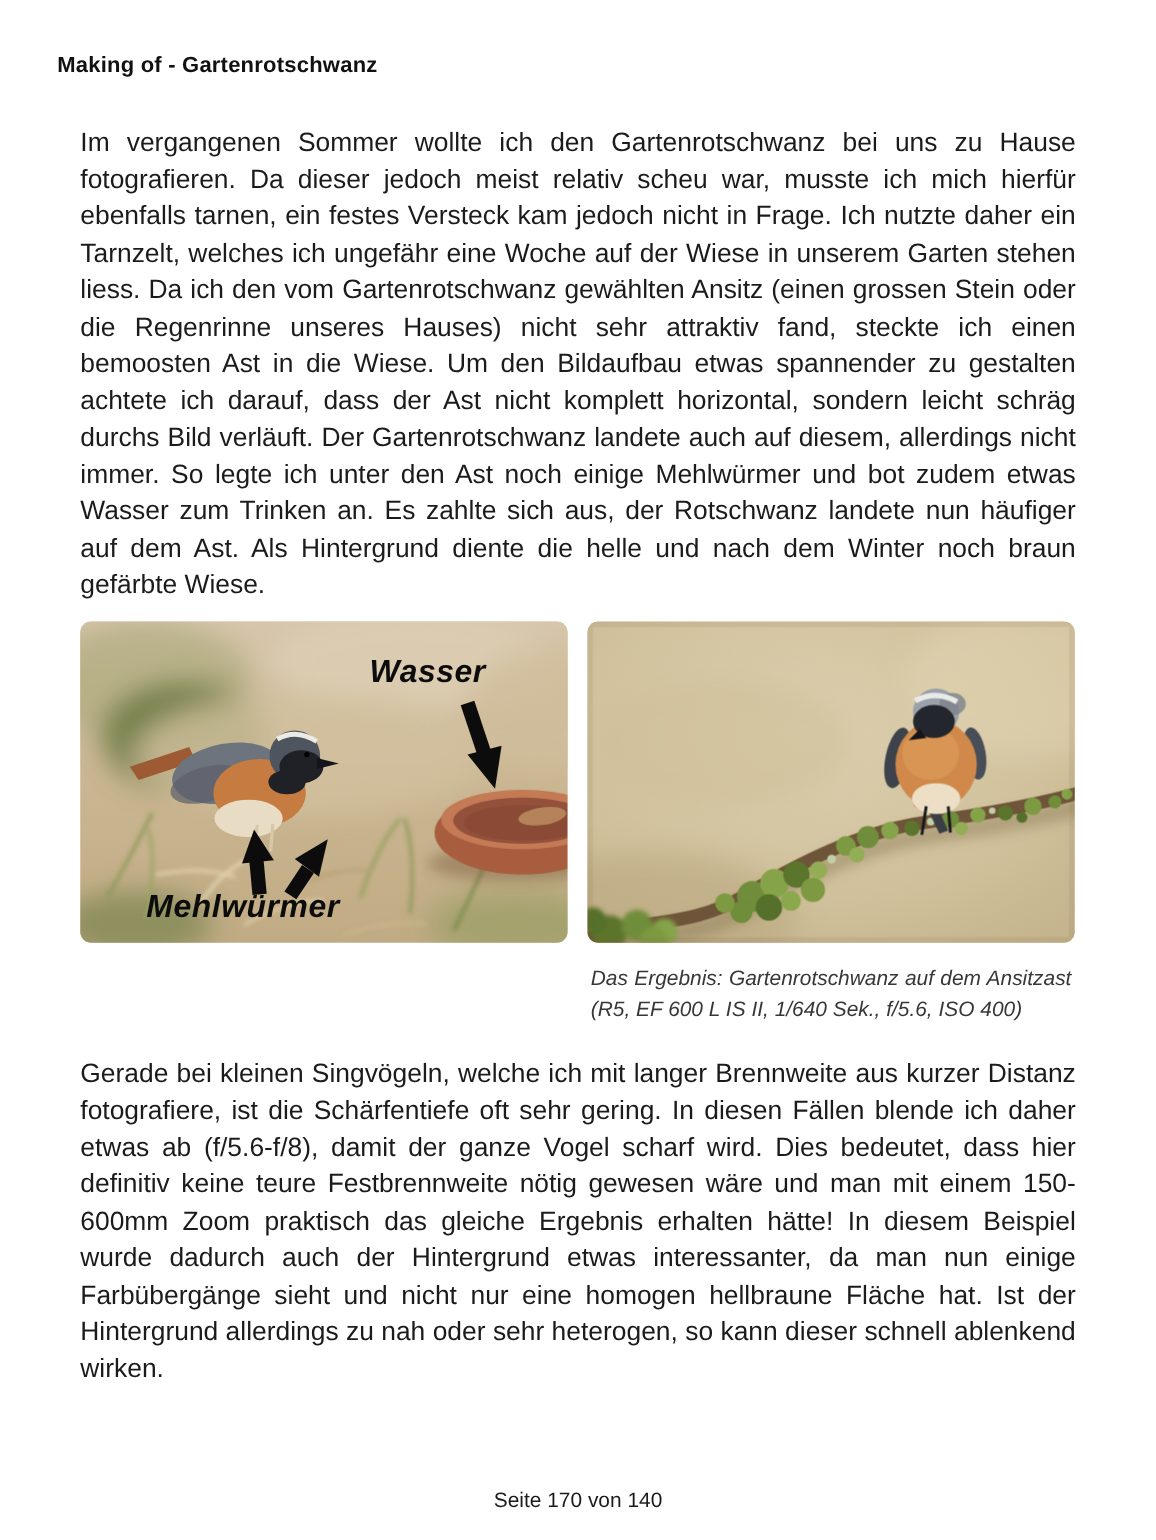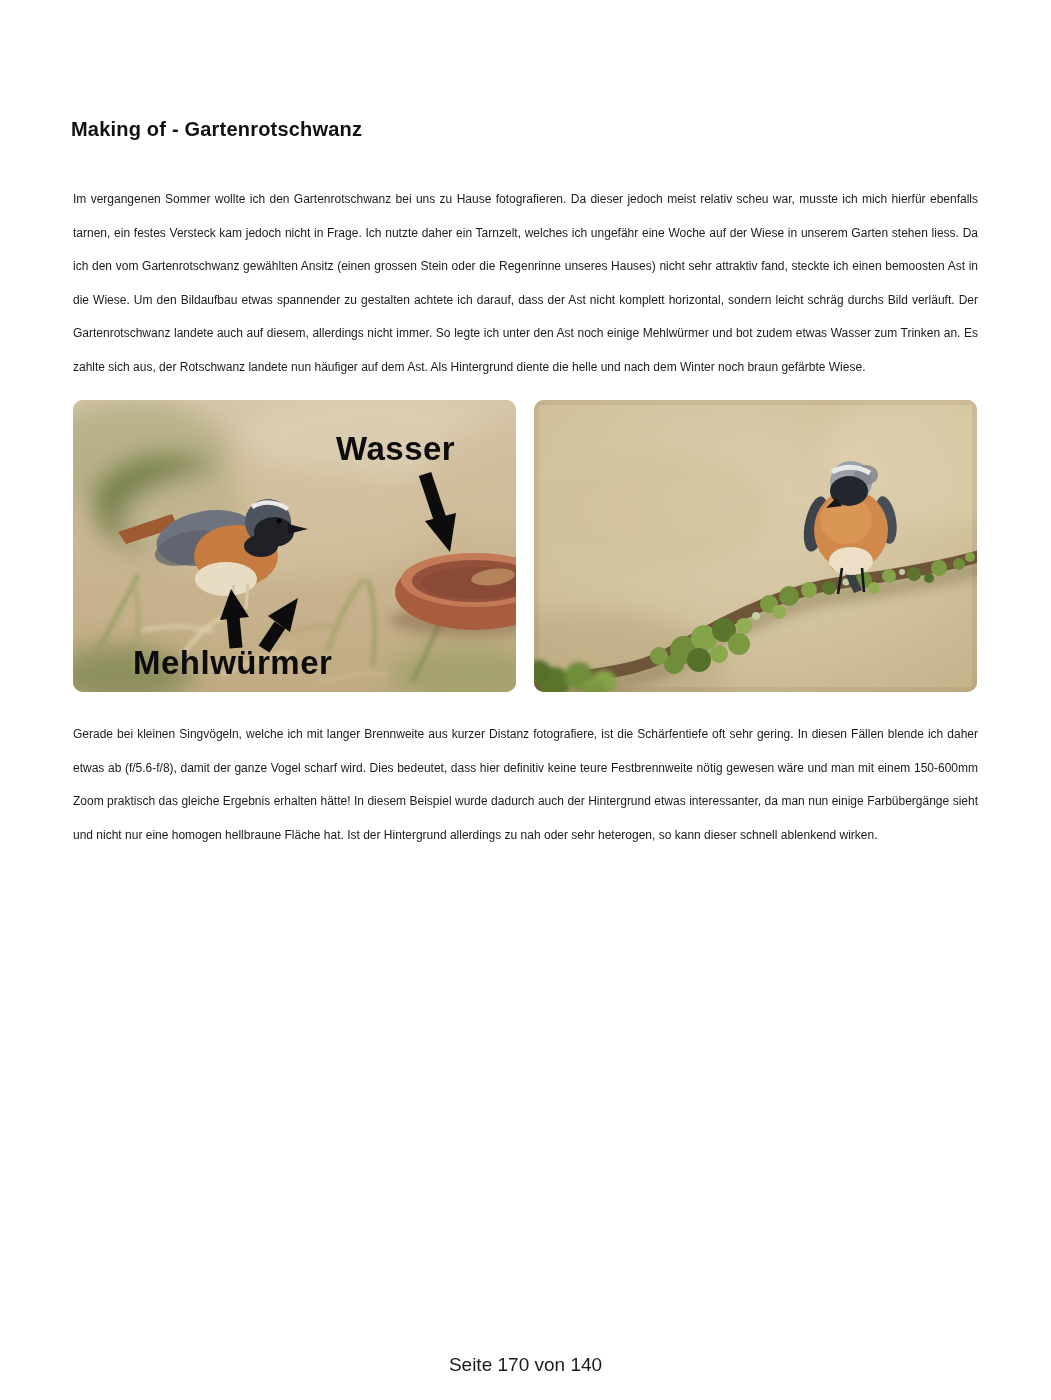--- a/index.html
+++ b/index.html
@@ -7,30 +7,30 @@
   .page {
     position: relative;
     width: 1051px;
     height: 1400px;
     background: #ffffff;
     font-family: "Liberation Sans", sans-serif;
     color: #1a1a1a;
     overflow: hidden;
   }
   .page-title {
-    margin: 0 71px;
-    padding-top: 118px;
+    margin: 0 52px;
+    padding-top: 48px;
     font-size: 20px;
     font-weight: 700;
     letter-spacing: 0.2px;
     color: #111;
   }
   .body-text {
     margin: 42px 73px 0;
-    font-size: 12px;
+    font-size: 24px;
     line-height: 33.5px;
     text-align: justify;
     hyphens: auto;
     -webkit-hyphens: auto;
     color: #1b1b1d;
   }
   .body-text.second { margin-top: 26px; }
   .figure-row {
     display: flex;
     gap: 18px;
@@ -42,25 +42,26 @@
     width: 443px;
     height: 292px;
     border-radius: 10px;
     overflow: hidden;
     background: #cdbb9d;
   }
   .photo svg { display: block; }
   .annot-label {
     position: absolute;
     font-weight: 700;
-    font-size: 33px;
+    font-size: 29px;
     letter-spacing: 0.5px;
     color: #0c0c0c;
     white-space: nowrap;
     line-height: 1;
+    font-style: italic;
   }
   .annot-wasser { top: 32px; left: 263px; }
   .annot-mehl  { top: 246px; left: 60px; }
   figcaption {
     margin-top: 18px;
     padding: 0 3px;
     font-style: italic;
     font-size: 19px;
     line-height: 29.5px;
     text-align: justify;
@@ -242,20 +243,21 @@
             <circle cx="55" cy="20" r="21" fill="#9aa1aa"></circle>
             <ellipse cx="70" cy="13" rx="12" ry="10" fill="#7d838c" opacity="0.8"></ellipse>
             <ellipse cx="53" cy="29" rx="19" ry="15" fill="#23262c"></ellipse>
             <path d="M36,10 Q55,0 74,11" stroke="#e9e9e7" stroke-width="5" fill="none"></path>
             <polygon points="40,36 30,46 46,44" fill="#141519"></polygon>
             <path d="M46,106 L42,132 M66,106 L68,130" stroke="#17181c" stroke-width="2.6"></path>
           </g>
           <rect width="443" height="292" fill="none" stroke="rgba(120,100,60,0.12)" stroke-width="10"></rect>
         </svg>
       </div>
+      <figcaption>Das Ergebnis: Gartenrotschwanz auf dem Ansitzast (R5, EF 600 L IS II, 1/640 Sek., f/5.6, ISO 400)</figcaption>
     </figure>
 
   </div>
 
   <p class="body-text second">Gerade bei kleinen Singvögeln, welche ich mit langer Brennweite aus kurzer Distanz fotografiere, ist die Schärfentiefe oft sehr gering. In diesen Fällen blende ich daher etwas ab (f/5.6-f/8), damit der ganze Vogel scharf wird. Dies bedeutet, dass hier definitiv keine teure Festbrennweite nötig gewesen wäre und man mit einem 150-600mm Zoom praktisch das gleiche Ergebnis erhalten hätte! In diesem Beispiel wurde dadurch auch der Hintergrund etwas interessanter, da man nun einige Farbübergänge sieht und nicht nur eine homogen hellbraune Fläche hat. Ist der Hintergrund allerdings zu nah oder sehr heterogen, so kann dieser schnell ablenkend wirken.</p>
 
   <div class="page-footer">Seite 170 von 140</div>
 
 </div>
 

